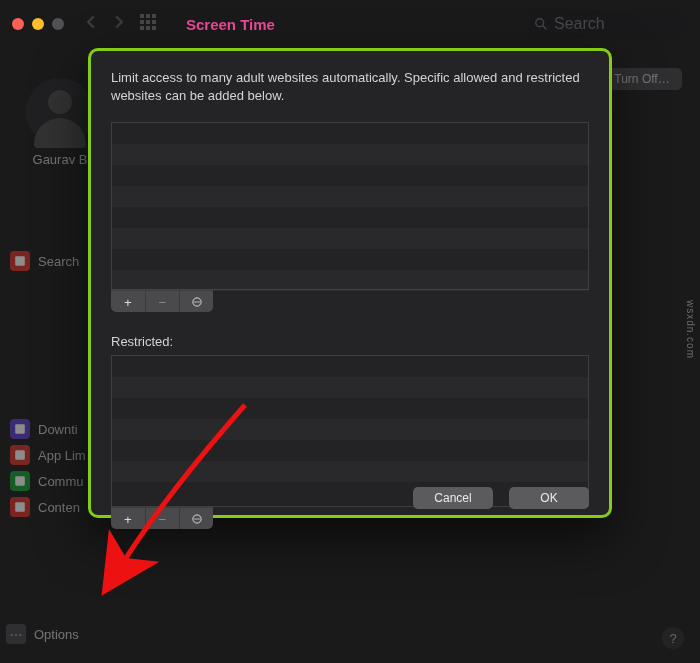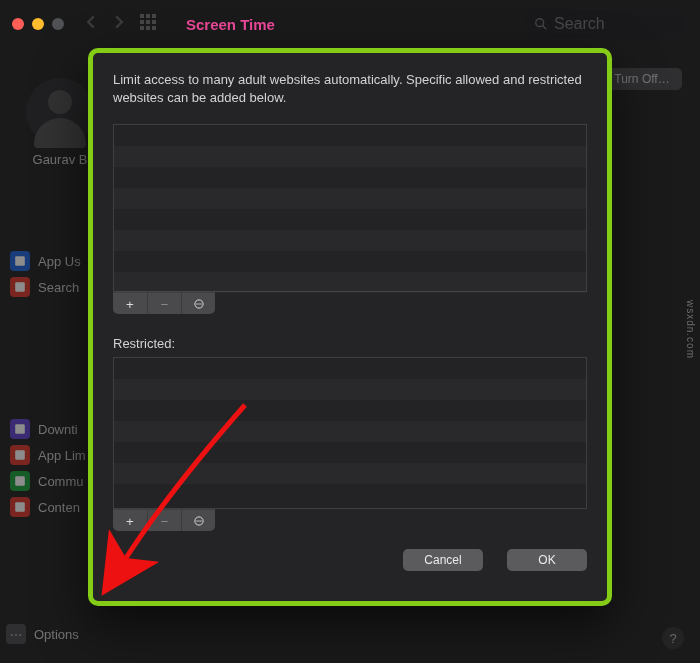--- a/index.html
+++ b/index.html
@@ -36,39 +36,39 @@
   .side-list { position: absolute; left: 6px; top: 248px; width: 130px; }
   .side-item { display: flex; align-items: center; gap: 8px; padding: 3px 4px; font-size: 13px; color: #cfcfd1; }
   .side-icon { width: 20px; height: 20px; border-radius: 4px; display: flex; align-items: center; justify-content: center; }
   .side-icon svg { width: 12px; height: 12px; fill: #fff; }
   .side-list.group2 { top: 376px; margin-top: 40px; }
   .options-row { position: absolute; left: 6px; top: 624px; display: flex; align-items: center; gap: 8px; color: #cfcfd1; font-size: 13px; }
   .options-icon { width: 20px; height: 20px; border-radius: 4px; background: #555559;
                   display: flex; align-items: center; justify-content: center; color: #cfcfd1; }
 
   
-  .sheet { position: absolute; left: 88px; top: 48px; width: 524px; height: 558px;
-           background: #242426; border: 5px solid #84cc16; border-radius: 10px;
+  .sheet { position: absolute; left: 88px; top: 48px; width: 524px; height: 470px;
+           background: #242426; border: 3px solid #84cc16; border-radius: 10px;
            box-shadow: 0 20px 50px rgba(0,0,0,0.6); padding: 18px 20px 14px; }
   .desc { color: #d3d3d5; font-size: 13px; line-height: 1.35; margin-bottom: 18px; }
   .section-label { color: #d3d3d5; font-size: 13px; margin-bottom: 6px; }
   .list-box { border: 1px solid #3f3f41; background: #232325; height: 168px; }
   .list-box.small { height: 152px; }
   .list-box .row { height: 21px; }
   .list-box .row:nth-child(even) { background: rgba(255,255,255,0.03); }
   .list-controls { display: inline-flex; margin-top: 0; background: #4a4a4d; border-radius: 0 0 5px 5px;
                    border-top: 1px solid #3f3f41; height: 22px; overflow: hidden; }
   .ctrl-btn { width: 34px; height: 22px; border: none; background: transparent; color: #dcdcde;
               display: flex; align-items: center; justify-content: center; cursor: pointer; }
   .ctrl-btn + .ctrl-btn { border-left: 1px solid #3a3a3c; }
   .ctrl-btn.disabled { color: #8a8a8d; }
   .ctrl-btn svg { width: 12px; height: 12px; fill: currentColor; }
   .section-gap { height: 22px; }
 
-  .sheet-footer { position: absolute; right: 20px; bottom: 30px; display: flex; gap: 24px; }
+  .sheet-footer { position: absolute; right: 20px; bottom: 6px; display: flex; gap: 16px; }
   .btn { min-width: 80px; height: 22px; background: #5b5b5e; border: none; border-radius: 5px;
          color: #eaeaec; font-size: 12px; padding: 0 14px; cursor: pointer; }
 
   
   .arrow-layer { position: absolute; left: 0; top: 0; width: 700px; height: 663px; pointer-events: none; }
 
   
   .help-btn { position: absolute; right: 16px; bottom: 14px; width: 22px; height: 22px;
               border-radius: 50%; background: #3f3f42; color: #b9b9bc; font-size: 13px;
               display: flex; align-items: center; justify-content: center; }
@@ -122,28 +122,20 @@
 
 <div class="turn-off dim-bg">Turn Off…</div>
 
 <div class="user-block dim-bg">
   <div class="user-avatar"></div>
   <div class="user-name">Gaurav B</div>
 </div>
 
 <div class="side-list dim-bg" id="group1">
     <div class="side-item">
-      <div class="side-icon" style="background: rgb(45, 111, 224);">
-        <svg viewBox="0 0 10 10">
-          <rect x="1" y="1" width="8" height="8" rx="1"></rect>
-        </svg>
-      </div>
-      <span>App Us</span>
-    </div>
-    <div class="side-item">
       <div class="side-icon" style="background: rgb(224, 68, 58);">
         <svg viewBox="0 0 10 10">
           <rect x="1" y="1" width="8" height="8" rx="1"></rect>
         </svg>
       </div>
       <span>Search</span>
     </div>
   </div>
 <div class="side-list group2 dim-bg" id="group2">
     <div class="side-item">

